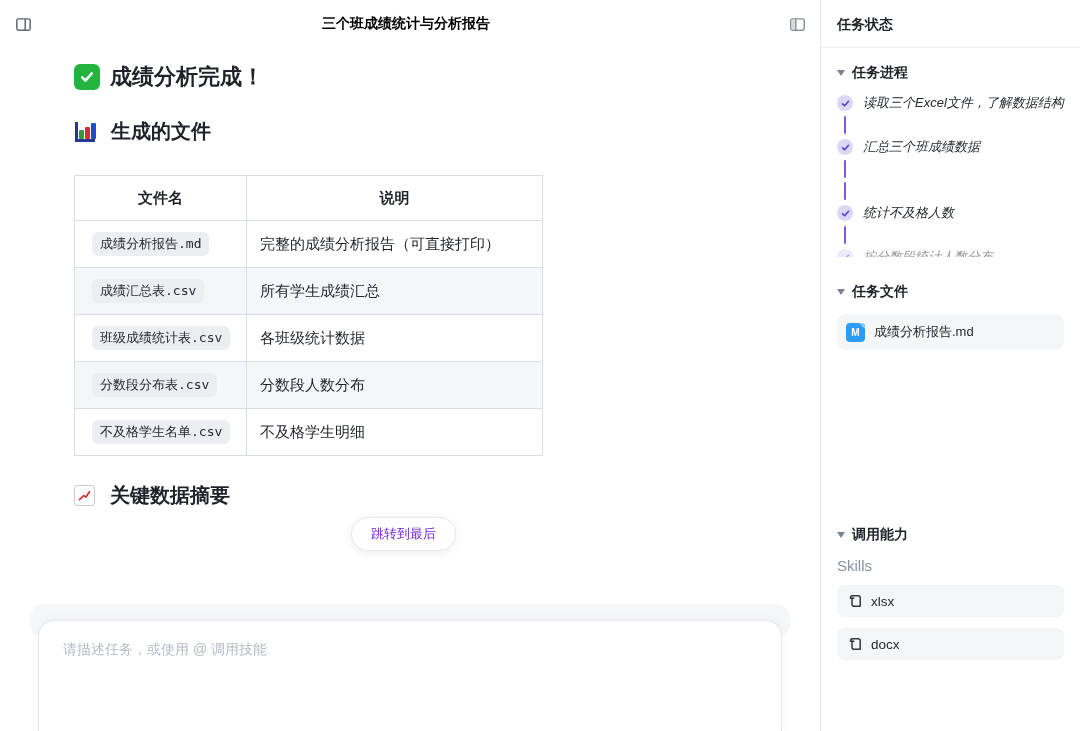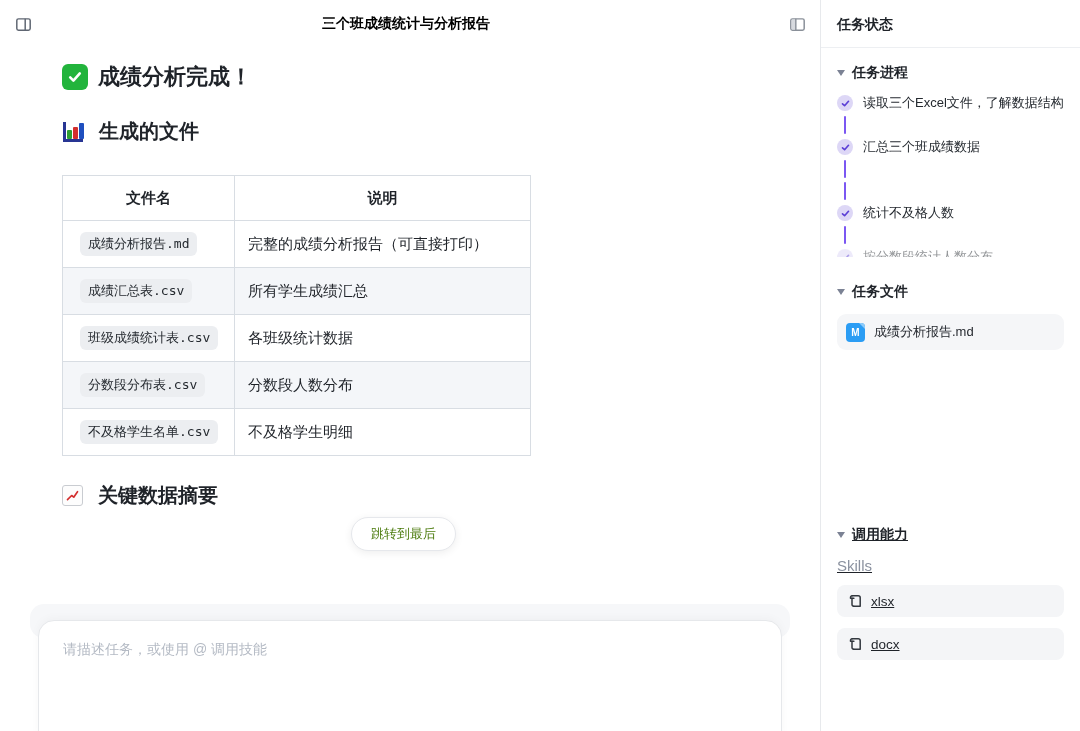--- a/index.html
+++ b/index.html
@@ -7,21 +7,21 @@
   body { font-family:"Liberation Sans","DejaVu Sans",sans-serif; color:#1f2329; background:#fff; }
   .app { width:1080px; height:731px; display:flex; overflow:hidden; }
 
   
   .main { position:relative; width:820px; height:731px; background:#fff; }
   .topbar { position:relative; height:48px; display:flex; align-items:center; justify-content:space-between; padding:0 14px; }
   .topbar-title { position:absolute; left:0; right:8px; text-align:center; font-size:14px; font-weight:bold; color:#000000; pointer-events:none; }
   .panel-icon { width:18px; height:18px; cursor:pointer; display:flex; align-items:center; justify-content:center; }
   .panel-icon svg { display:block; }
 
-  .content { position:absolute; top:48px; left:0; right:0; height:522px; overflow:hidden; padding:8px 40px 0 62px; }
+  .content { position:absolute; top:48px; left:12px; right:0; height:522px; overflow:hidden; padding:8px 40px 0 62px; }
 
   .h1-row { display:flex; align-items:center; gap:10px; margin-top:6px; }
   .h1-text { font-size:22px; font-weight:bold; }
   .check-emoji { width:26px; height:26px; background:#22b43c; border-radius:6px; display:flex; align-items:center; justify-content:center; flex:0 0 auto; }
   .intro { margin-top:32px; font-size:15px; line-height:22px; color:#24292f; }
   .h2-row { display:flex; align-items:center; gap:15px; margin-top:26px; }
   .h2-text { font-size:20px; font-weight:bold; }
 
   .barchart-emoji { width:22px; height:22px; position:relative; flex:0 0 auto; }
   .barchart-emoji .axis-v { position:absolute; left:1px; top:1px; width:2.5px; height:19px; background:#283593; }
@@ -37,37 +37,37 @@
   table.files th, table.files td { border:1px solid #d8dde3; font-size:15px; }
   table.files th { height:45px; font-weight:bold; text-align:center; background:#fff; }
   table.files td { height:47px; }
   table.files col.c1 { width:172px; }
   table.files col.c2 { width:296px; }
   table.files td.fcell { text-align:left; padding-left:17px; }
   table.files td.dcell { text-align:left; padding-left:13px; }
   table.files tr.alt { background:#f4f6f9; }
   .codepill { display:inline-block; background:#eceef1; border-radius:6px; padding:3px 8px; font-family:"DejaVu Sans Mono","Liberation Mono",monospace; font-size:13px; color:#24292f; }
 
-  .jump-btn { position:absolute; left:351px; top:517px; height:34px; padding:0 19px; background:#fff; border:1px solid #e6e8ec; border-radius:17px; box-shadow:0 2px 8px rgba(0,0,0,0.07); font-size:13px; color:#4d7c0f; display:flex; align-items:center; cursor:pointer; font-family:inherit;text-align:center; }
+  .jump-btn { position:absolute; left:351px; top:517px; height:34px; padding:0 19px; background:#fff; border:1px solid #e6e8ec; border-radius:17px; box-shadow:0 2px 8px rgba(0,0,0,0.07); font-size:13px; color:#6d28d9; display:flex; align-items:center; cursor:pointer; font-family:inherit;text-align:center; }
 
   .composer-back { position:absolute; left:30px; top:604px; width:760px; height:34px; background:#f6f7f9; border-radius:14px; }
   .composer { position:absolute; left:38px; top:620px; width:744px; height:130px; background:#fff; border:1px solid #e6e8eb; border-radius:16px; box-shadow:0 -2px 10px rgba(0,0,0,0.03); }
   .composer textarea { width:100%; height:100%; border:none; outline:none; resize:none; background:transparent; padding:20px 24px; font-size:14px; font-family:inherit; color:#1f2329; }
   .composer textarea::placeholder { color:#b4bac4; }
 
   
   .sidebar { width:260px; height:731px; border-left:1px solid #e7e9ec; background:#fff; overflow:hidden; }
   .sb-title { padding:16px 16px 13px; font-size:14px; font-weight:bold; }
   .sb-divider { border:none; border-top:1px solid #edeff2; }
   .sb-section { padding:16px 16px 0; }
   .sb-sec-head { display:flex; align-items:center; gap:7px; cursor:pointer; }
   .tri-down { width:0; height:0; border-left:4.5px solid transparent; border-right:4.5px solid transparent; border-top:6px solid #7b8294; }
   .sb-sec-label { font-size:14px; font-weight:bold; color:#1f2329; }
 
-  .progress-list { margin-top:12px; }
+  .progress-list { margin-top:12px;font-style:italic; }
   .p-item { display:flex; gap:10px; align-items:flex-start; }
   .p-check { width:16px; height:16px; border-radius:50%; background:#ddd7f6; flex:0 0 auto; display:flex; align-items:center; justify-content:center; margin-top:1px; }
   .p-label { font-size:13px; line-height:18px; color:#24292f; }
   .p-conn { width:2px; height:18px; background:#7b57f2; border-radius:1px; margin:4px 0 4px 7px; }
   .p-item-clipped { height:9px; overflow:hidden; opacity:.5; }
 
   .file-pill { margin-top:13px; height:36px; background:#f5f6f8; border-radius:9px; display:flex; align-items:center; gap:9px; padding:0 9px; cursor:pointer; }
   .md-icon { width:19px; height:19px; background:#2b9df4; border-radius:4px; position:relative; overflow:hidden; display:flex; align-items:center; justify-content:center; flex:0 0 auto; }
   .md-icon::after { content:""; position:absolute; top:0; right:0; border-left:6px solid transparent; border-top:6px solid #8ecbf9; }
   .md-icon span { color:#fff; font-size:10px; font-weight:bold; }
@@ -236,21 +236,21 @@
       <div id="file-list">
           <div class="file-pill">
             <span class="md-icon">
               <span>M</span>
             </span>
             <span class="fname">成绩分析报告.md</span>
           </div>
         </div>
     </div>
 
-    <div class="sb-section" style="margin-top:160px;text-decoration:underline;">
+    <div class="sb-section" style="margin-top:160px;">
       <div class="sb-sec-head">
         <span class="tri-down"></span>
         <span class="sb-sec-label">调用能力</span>
       </div>
       <div class="skills-label">Skills</div>
       <div id="skill-list">
           <div class="skill-pill">
             <span style="display:flex;">
               <svg width="16" height="16" viewBox="0 0 16 16" fill="none" stroke="#33383f" stroke-width="1.5" stroke-linecap="round" stroke-linejoin="round">
                 <path d="M5.2 2.8 H11.2 a2 2 0 0 1 2 2 V13.2 H6.6"></path>

